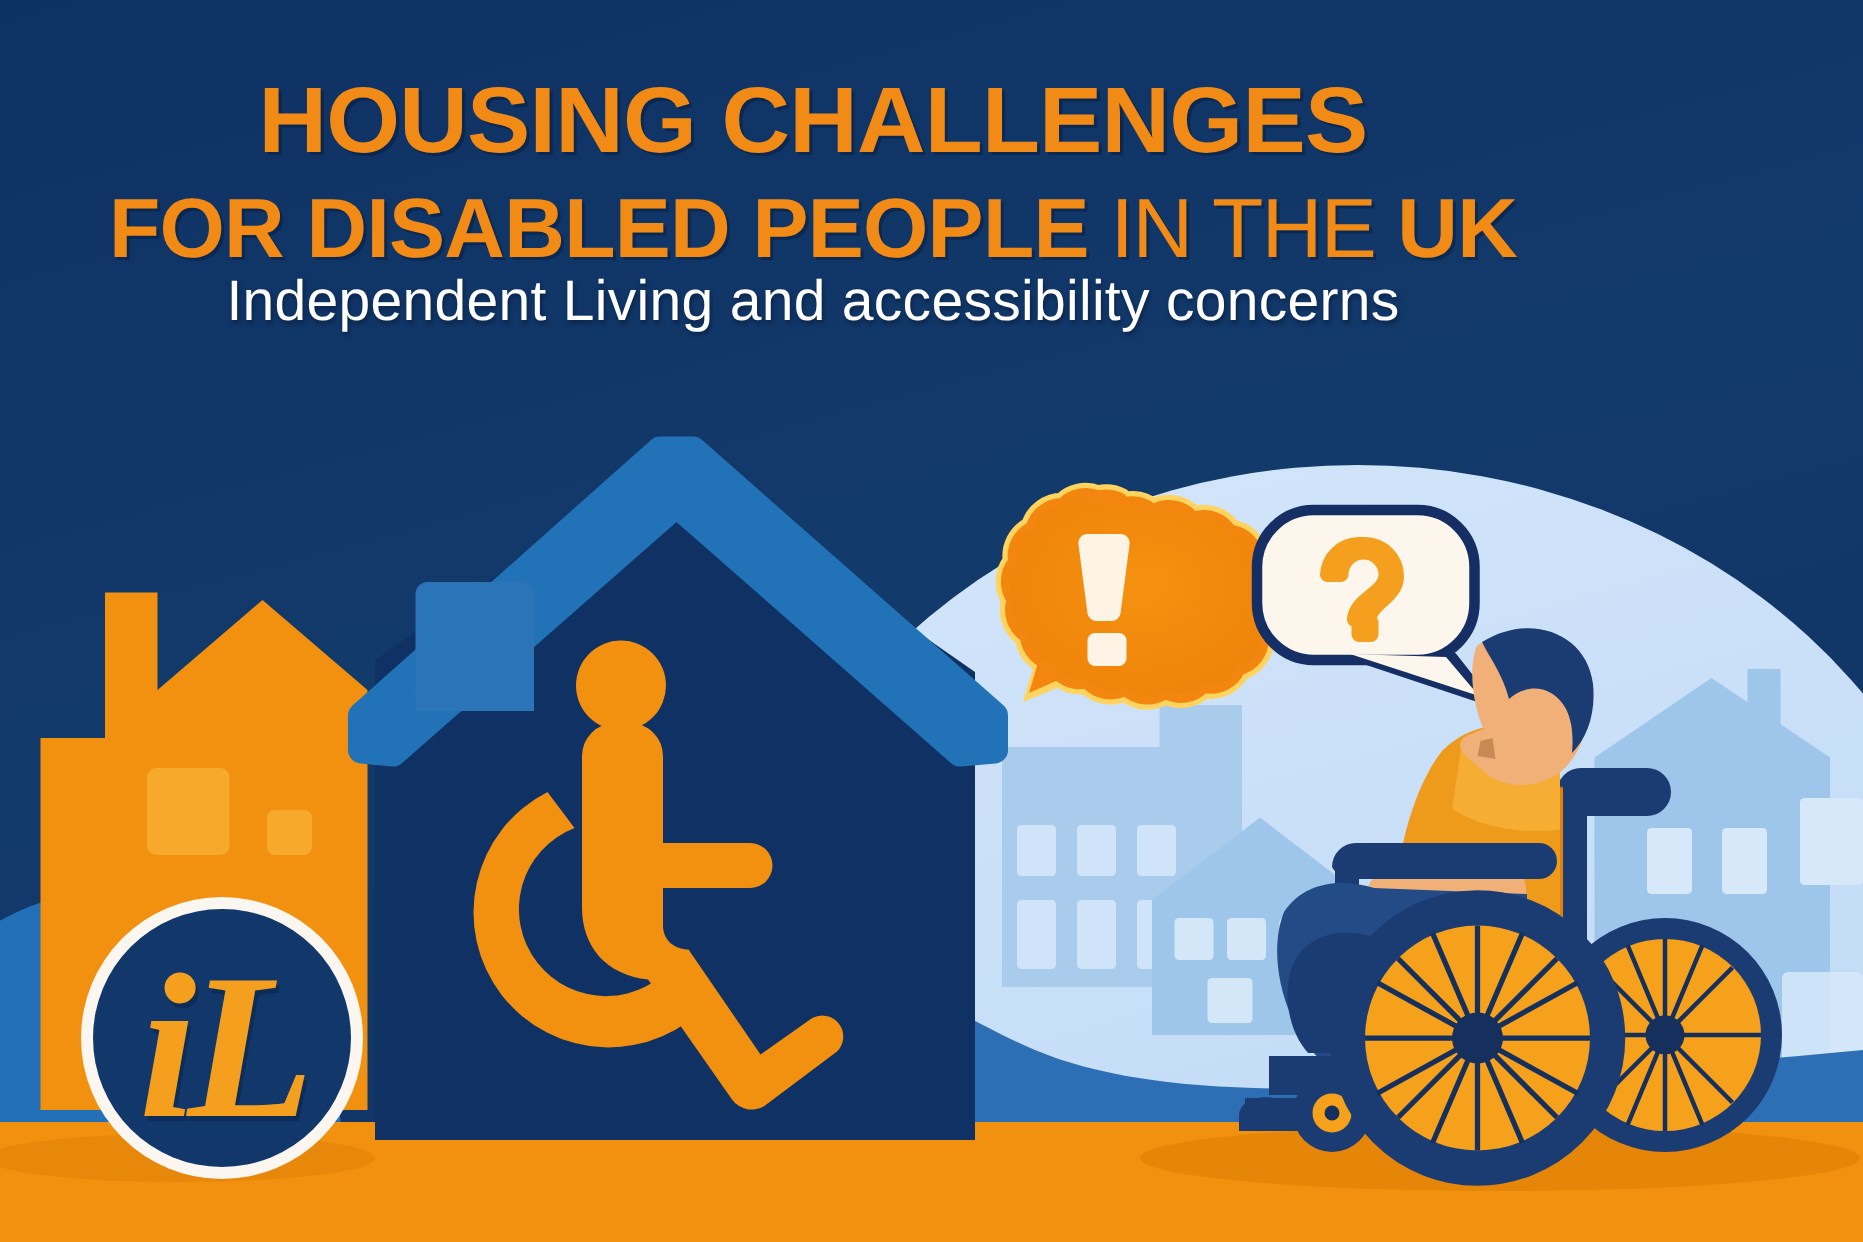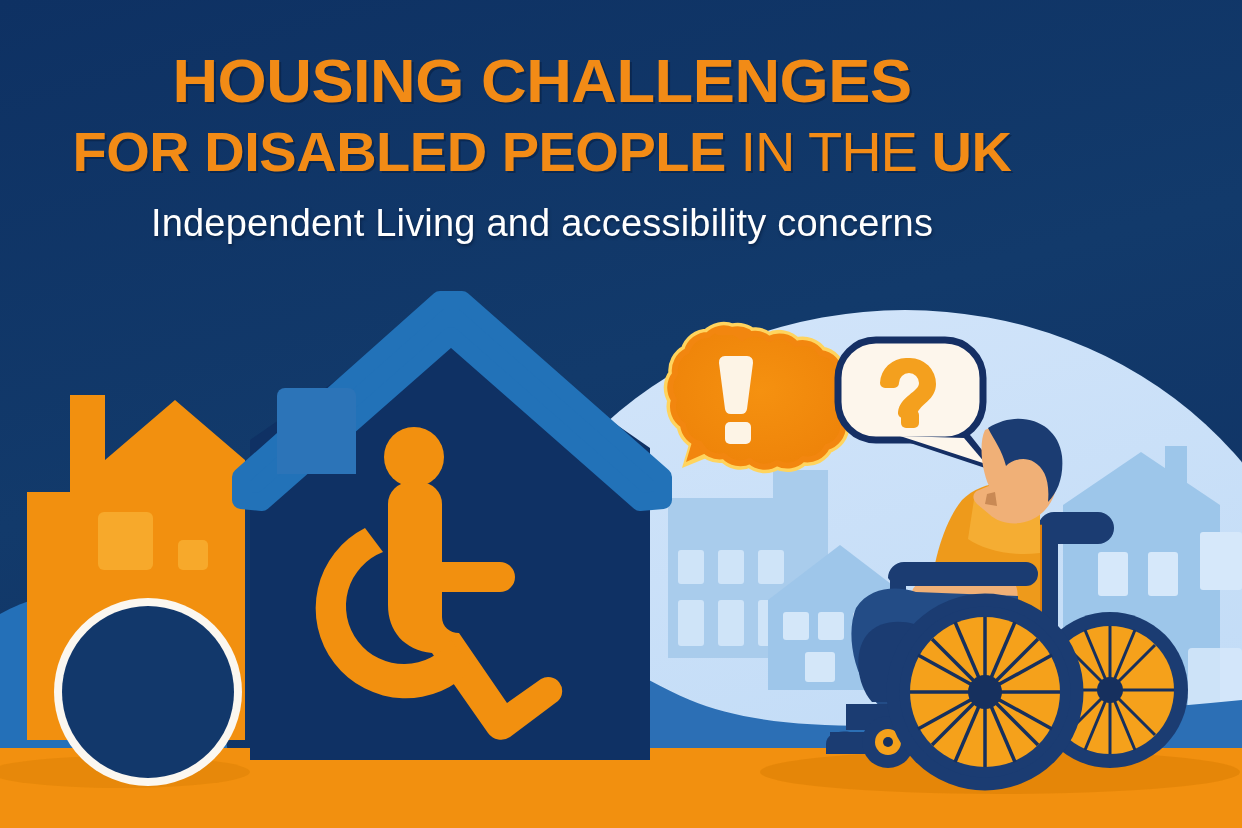--- a/index.html
+++ b/index.html
@@ -30,21 +30,20 @@
     letter-spacing:-0.5px;
     line-height:1.0;
     text-shadow:2px 2px 0 rgba(5,25,55,.45);
     white-space:nowrap;
   }
   #t1 { font-size:62px; padding-top:50px; transform:scaleX(1.02); }
   #t2 { font-size:56px; padding-top:12px; }
   .t2-light { font-weight:normal; letter-spacing:-1px; }
   #subtitle {
     display:block;
-    margin-top:22px;
     color:#ffffff;
     font-size:38px;
     font-weight:300;
     letter-spacing:.2px;
     text-shadow:1px 2px 3px rgba(5,20,45,.55);
     white-space:nowrap;
     font-family:"Liberation Sans", sans-serif;
   }
 </style>
 </head>
@@ -257,20 +256,26 @@
         </g>
       </g>
 
       <g>
         <circle cx="148" cy="692" r="94" fill="#FBF7F0"></circle>
         <circle cx="148" cy="692" r="86" fill="#12386B"></circle>
       </g>
     </g>
   </svg>
 
+  <div style="position:absolute;left:54px;top:598px;width:188px;height:188px;z-index:30;
+              display:flex;align-items:center;justify-content:center;pointer-events:none;">
+    <span style="font-family:'Liberation Serif', serif; font-style:italic; font-weight:bold;
+                 font-size:138px; color:#F4A01E; letter-spacing:-6px; line-height:1;
+                 text-shadow:2px 3px 0 rgba(5,25,55,.35); transform:translateY(6px);">iL</span>
+  </div>
 
   <div id="textLayer">
     <span id="t1" class="title-line">HOUSING CHALLENGES</span>
     <span id="t2" class="title-line"><span>FOR DISABLED PEOPLE</span><span class="t2-light"> IN THE </span><span>UK</span></span>
     <span id="subtitle">Independent Living and accessibility concerns</span>
   </div>
 
 </div>
 
 </body></html>

